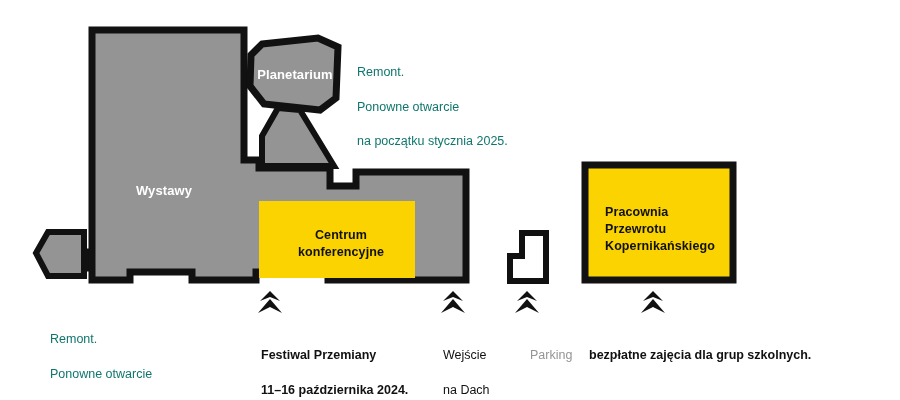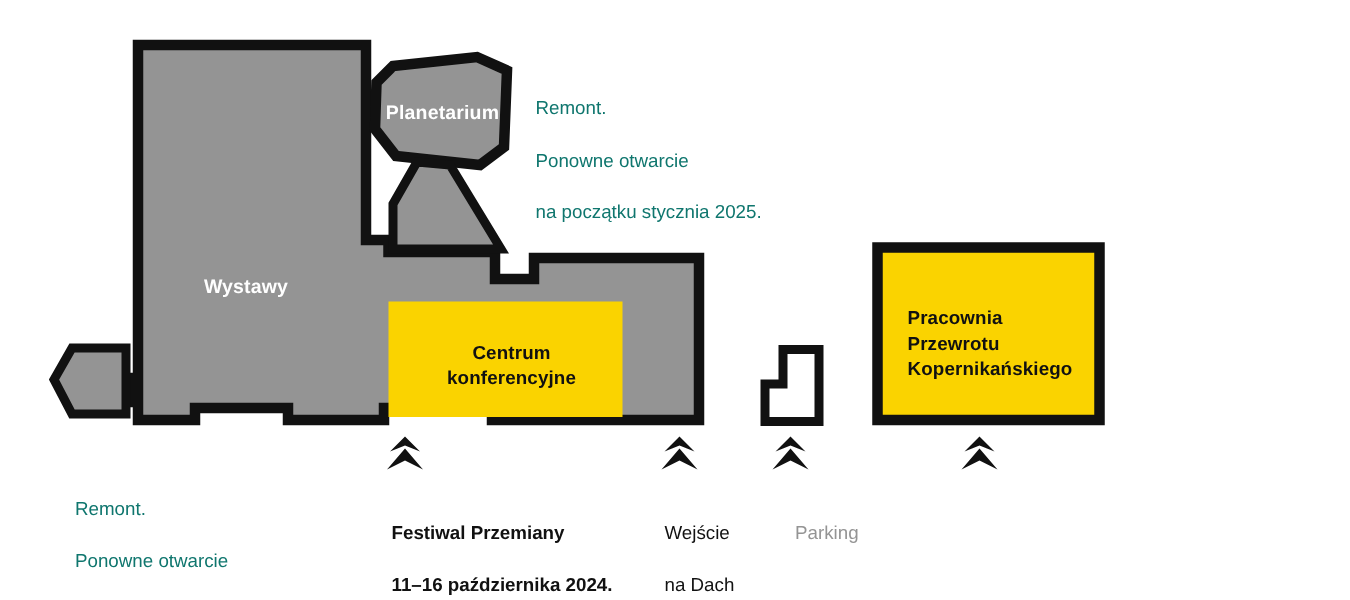--- a/index.html
+++ b/index.html
@@ -204,16 +204,17 @@
   <div class="anno anno-dark-regular" style="left:443px; top:330px; width:70px;">
     <span class="anno-line">Wejście</span>
     <span class="anno-line">na Dach</span>
   </div>
 
   <div class="anno anno-gray-regular" style="left:514px; top:330px; width:80px;margin-left:16px;">
     <span class="anno-line">Parking</span>
   </div>
 
   <div class="anno anno-dark" style="left:589px; top:330px; width:300px;">
+    <span class="anno-line">bezpłatne zajęcia dla grup szkolnych.</span>
     
   </div>
 
 </div>
 
 </body></html>

